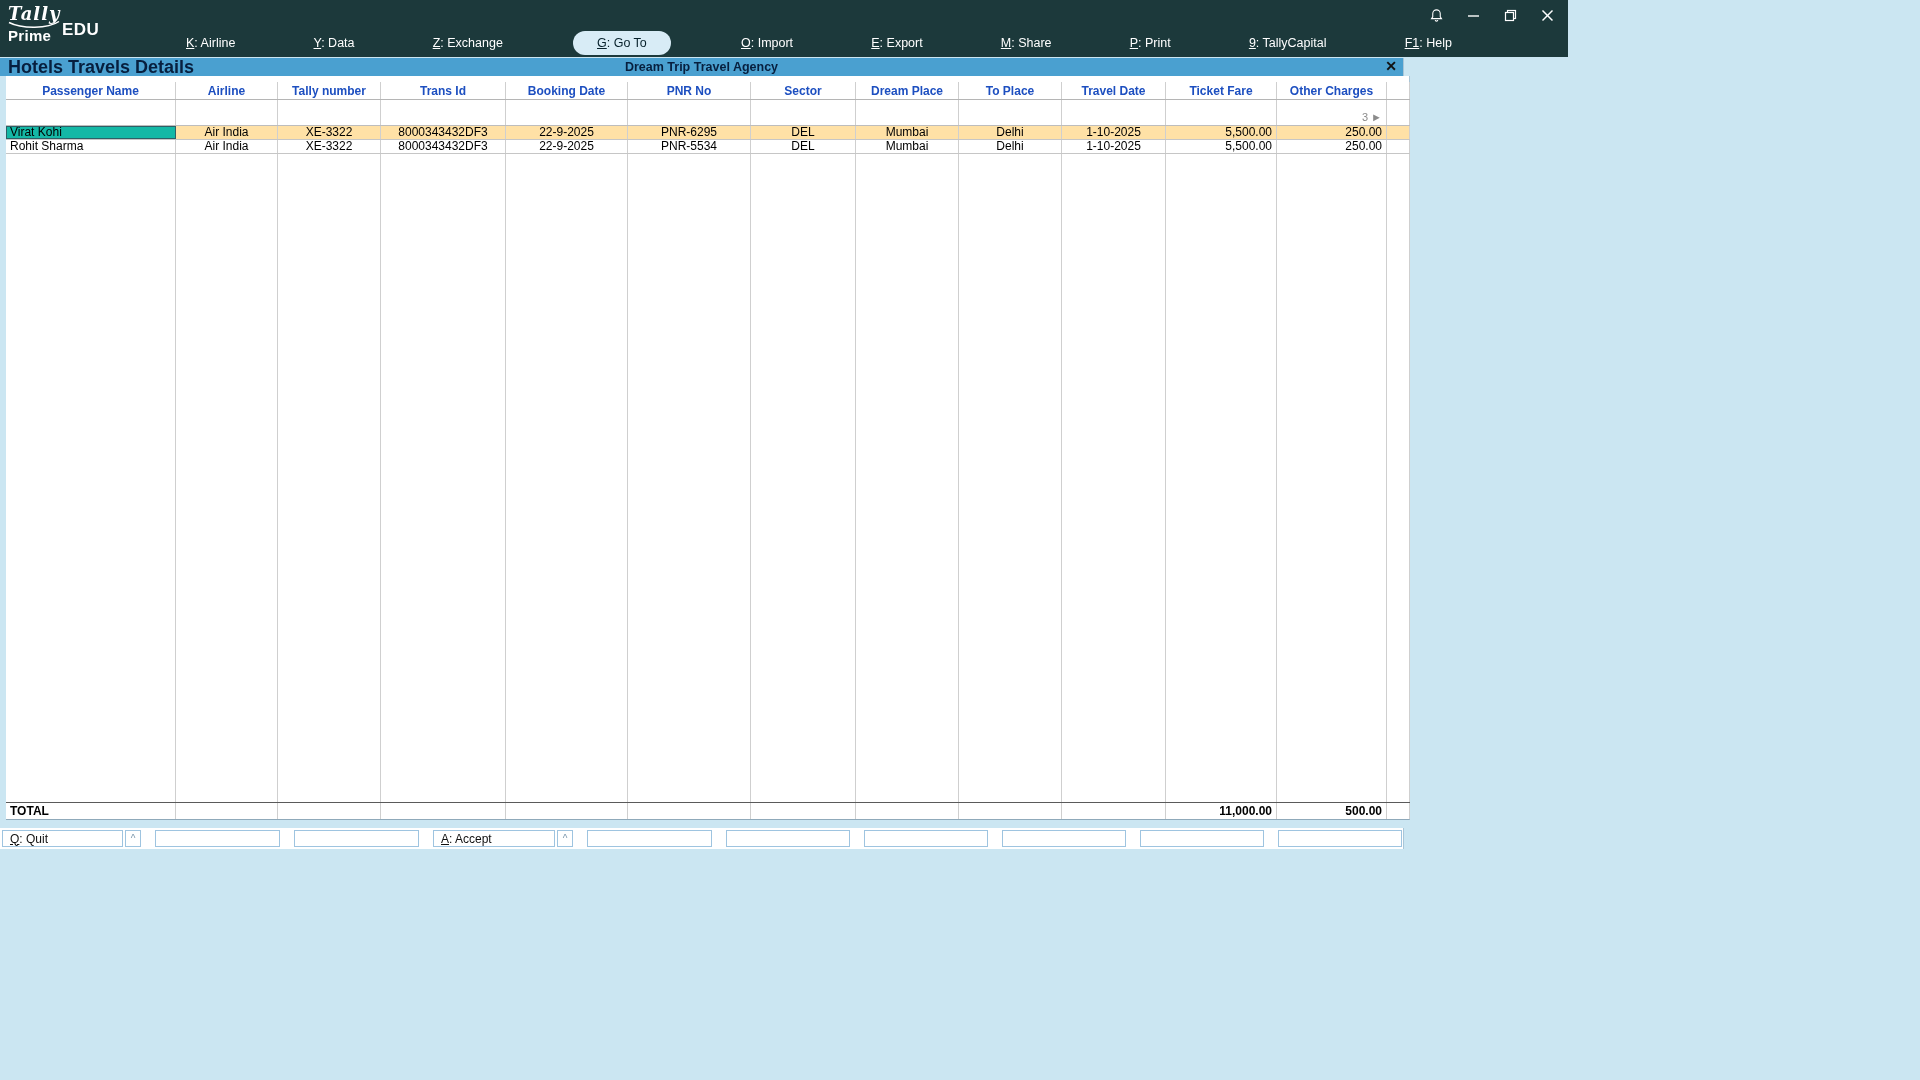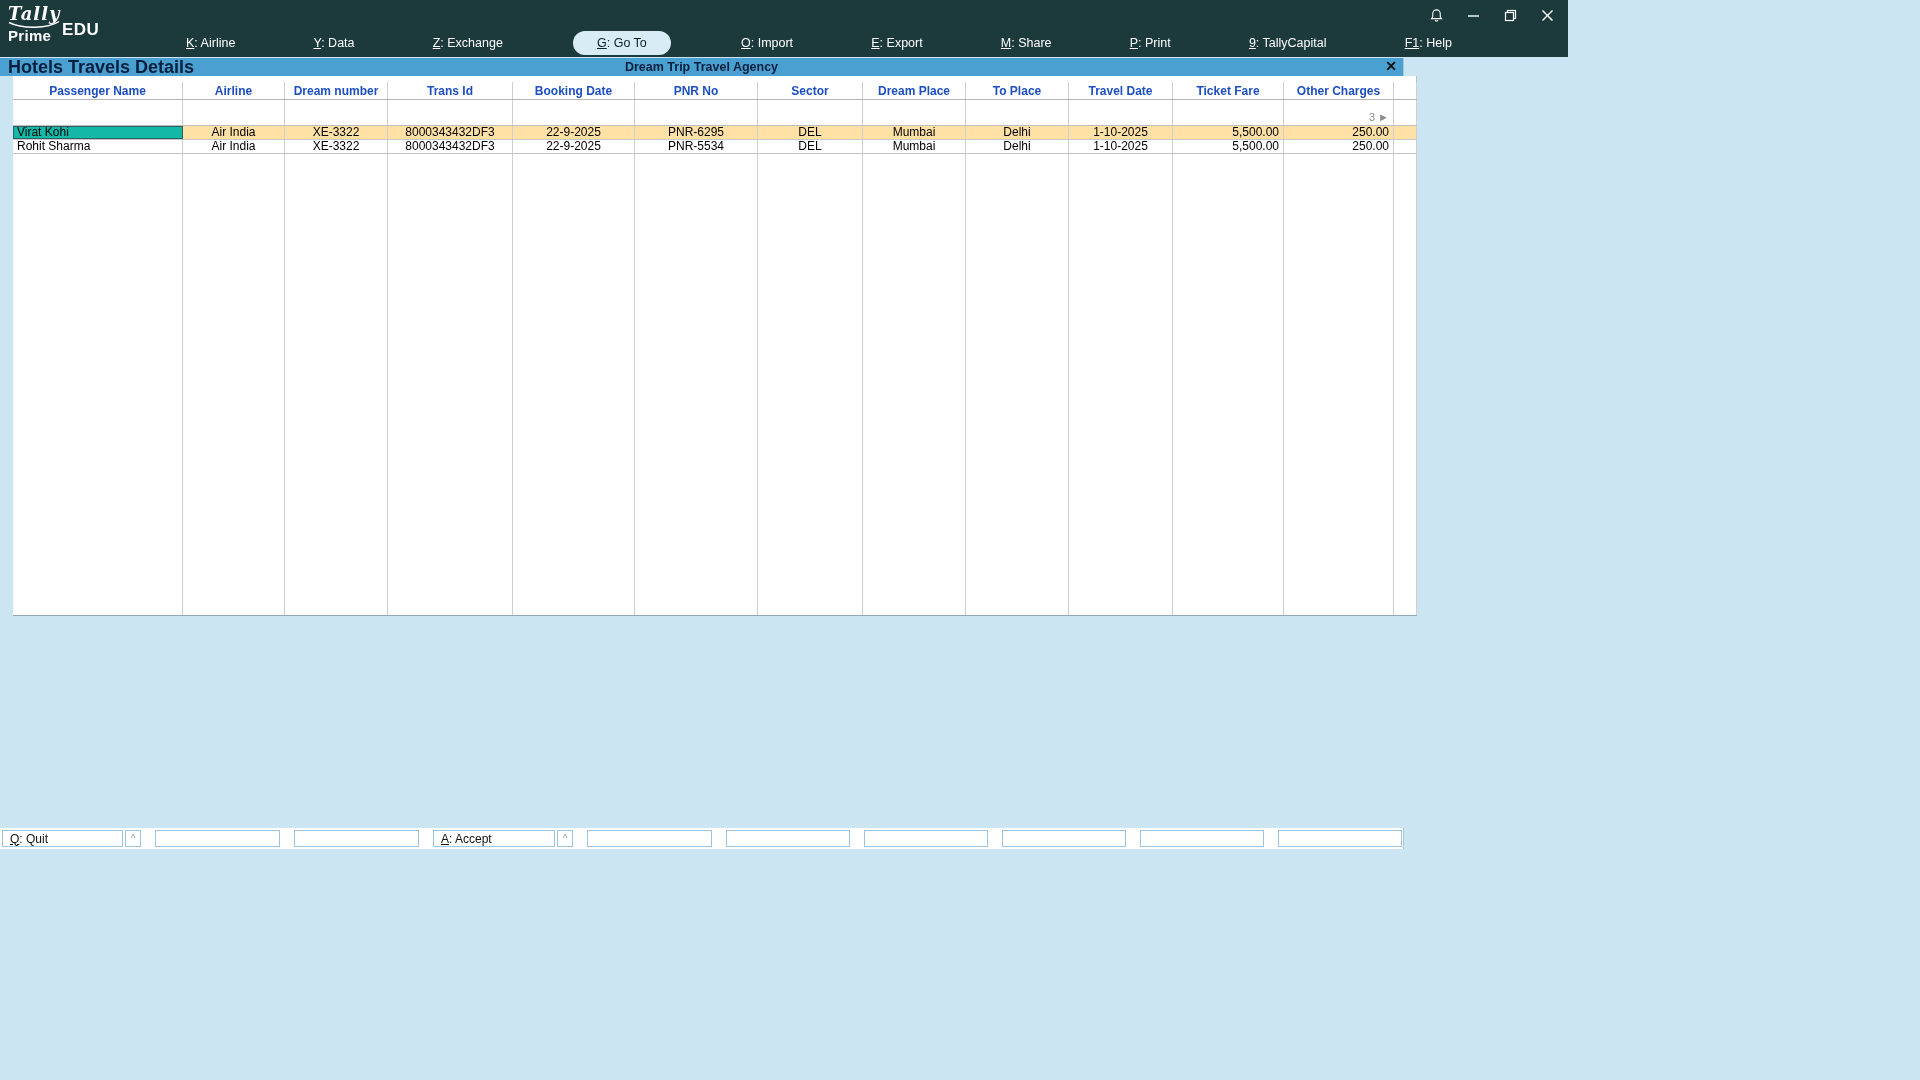--- a/index.html
+++ b/index.html
@@ -28,21 +28,21 @@
   .titlebar { position:absolute; left:0; top:58px; width:1404px; height:18px; background:#4aa0d0;
     border-right:1px solid #a9c6d8; }
   .titlebar .lt { position:absolute; left:8px; top:0; line-height:18px; font-size:18px;
     font-weight:bold; color:#071f3e; }
   .titlebar .ct { position:absolute; left:0; width:100%; text-align:center; line-height:18px;
     font-size:12.5px; font-weight:bold; color:#071f3e; }
   .titlebar .close-x { position:absolute; right:3px; top:0; width:18px; height:18px; text-align:center;
     line-height:17px; font-size:14px; font-weight:bold; color:#111; cursor:pointer; }
 
   
-  .content { position:absolute; left:13px; top:76px; width:1404px; height:540px; background:#fff;
+  .content { position:absolute; left:6px; top:76px; width:1404px; height:744px; background:#fff;
     display:flex; flex-direction:column; padding-top:6px; border-right:1px solid #a9c6d8;
     border-bottom:1px solid #8fa9ba; }
   .trow { display:flex; width:1404px; flex:0 0 auto; }
   .cell { border-right:1px solid #cfcfcf; padding:0 4px; font-size:12px; white-space:nowrap;
     overflow:hidden; display:flex; align-items:center; }
   .header-row { height:18px; border-bottom:1px solid #b5b5b5; }
   .header-row .cell { color:#1d4fc0; font-weight:bold; justify-content:center; font-size:12px; }
   .empty-row { height:26px; border-bottom:1px solid #bdbdbd; }
   .empty-row .cell { align-items:flex-end; padding-bottom:2px; }
   .scroll-ind { color:#8b8b8b; font-size:11px; margin-left:auto; }
@@ -121,21 +121,21 @@
 <div class="titlebar">
   <div class="lt">Hotels Travels Details</div>
   <div class="ct">Dream Trip Travel Agency</div>
   <div class="close-x">✕</div>
 </div>
 
 <div class="content" id="tableArea">
     <div class="trow header-row">
       <div class="cell al-center" style="width: 170px;">Passenger Name</div>
       <div class="cell al-center" style="width: 102px;">Airline</div>
-      <div class="cell al-center" style="width: 103px;">Dream number</div>
+      <div class="cell al-center" style="width: 103px;">Tally number</div>
       <div class="cell al-center" style="width: 125px;">Trans Id</div>
       <div class="cell al-center" style="width: 122px;">Booking Date</div>
       <div class="cell al-center" style="width: 123px;">PNR No</div>
       <div class="cell al-center" style="width: 105px;">Sector</div>
       <div class="cell al-center" style="width: 103px;">Dream Place</div>
       <div class="cell al-center" style="width: 103px;">To Place</div>
       <div class="cell al-center" style="width: 104px;">Travel Date</div>
       <div class="cell al-center" style="width: 111px;">Ticket Fare</div>
       <div class="cell al-center" style="width: 110px;">Other Charges</div>
       <div class="cell al-center" style="width: 23px;"></div>
@@ -195,20 +195,35 @@
       <div class="cell al-center" style="width: 122px;"></div>
       <div class="cell al-center" style="width: 123px;"></div>
       <div class="cell al-center" style="width: 105px;"></div>
       <div class="cell al-center" style="width: 103px;"></div>
       <div class="cell al-center" style="width: 103px;"></div>
       <div class="cell al-center" style="width: 104px;"></div>
       <div class="cell al-right" style="width: 111px;"></div>
       <div class="cell al-right" style="width: 110px;"></div>
       <div class="cell al-center" style="width: 23px;"></div>
     </div>
+    <div class="trow total-row">
+      <div class="cell al-left" style="width: 170px;">TOTAL</div>
+      <div class="cell al-center" style="width: 102px;"></div>
+      <div class="cell al-center" style="width: 103px;"></div>
+      <div class="cell al-center" style="width: 125px;"></div>
+      <div class="cell al-center" style="width: 122px;"></div>
+      <div class="cell al-center" style="width: 123px;"></div>
+      <div class="cell al-center" style="width: 105px;"></div>
+      <div class="cell al-center" style="width: 103px;"></div>
+      <div class="cell al-center" style="width: 103px;"></div>
+      <div class="cell al-center" style="width: 104px;"></div>
+      <div class="cell al-right" style="width: 111px;">11,000.00</div>
+      <div class="cell al-right" style="width: 110px;">500.00</div>
+      <div class="cell al-center" style="width: 23px;"></div>
+    </div>
   </div>
 
 <div class="bottombar" id="bottomBar">
     <div class="bb-group">
       <div class="bb-box" style="width: 121px;">
         <span class="bb-key">Q</span>
         <span>: Quit</span>
       </div>
       <div class="bb-box bb-caret">^</div>
     </div>

